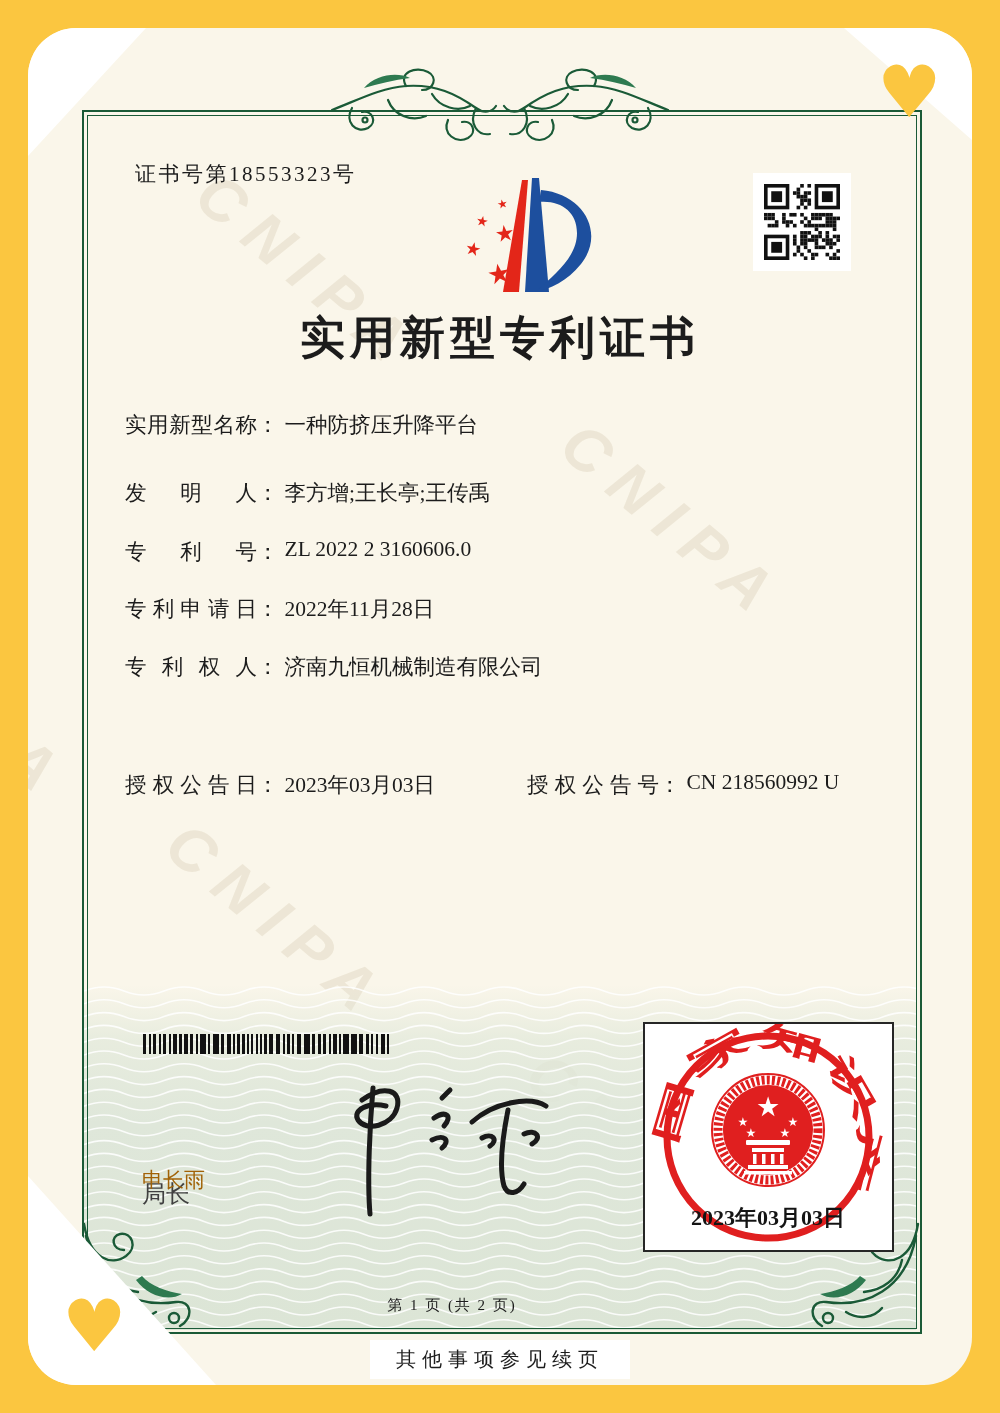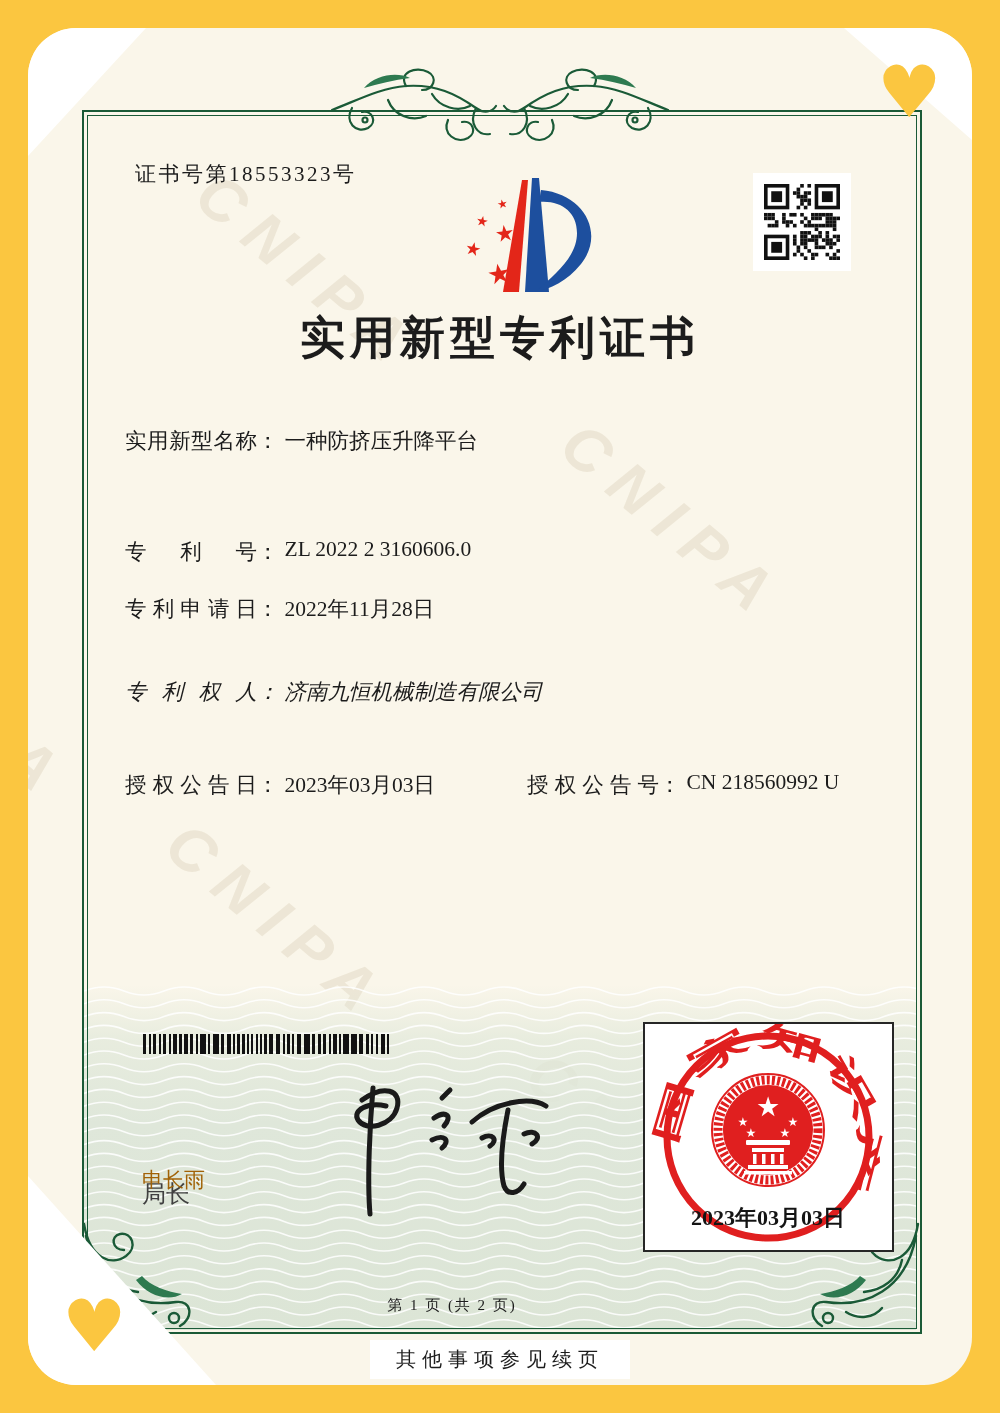--- a/index.html
+++ b/index.html
@@ -29,21 +29,21 @@
   .abs{position:absolute;z-index:4;}
   #certno{left:107px;top:132px;font-size:21px;letter-spacing:2.5px;}
   #logo{left:425px;top:140px;width:175px;height:158px;}
   .star{position:absolute;color:#E32619;font-family:"DejaVu Sans",sans-serif;line-height:1;}
   #qrbox{left:725px;top:145px;width:98px;height:98px;background:#fff;display:flex;align-items:center;justify-content:center;}
   #title{left:0;top:280px;width:944px;text-align:center;font-size:45px;font-weight:bold;letter-spacing:5px;}
   .row{left:97px;font-size:21.5px;white-space:nowrap;}
   .row .lab{display:inline-block;width:132px;text-align:justify;text-align-last:justify;vertical-align:top;}
   .row .colon{vertical-align:top;}
   .row .val{margin-left:6px;vertical-align:top;}
-  .r1{top:382px;margin-top:16px;} .r2{top:450px;} .r3{top:509px;} .r4{top:566px;} .r5{top:649px;font-style:italic;}
+  .r1{top:382px;} .r2{top:450px;} .r3{top:509px;} .r4{top:566px;} .r5{top:624px;}
   .r6{top:682px;} .r6 .val{display:inline-block;width:566px;white-space:normal;line-height:1.5;}
   .r7{top:742px;} .r7 .pair2{margin-left:92px;}
   .para{left:97px;width:766px;font-size:19.5px;line-height:35px;text-align:justify;text-indent:2em;letter-spacing:0.5px;color:#222;}
   #para1{top:790px;} #para2{top:877px;}
   #barcode{left:115px;top:1006px;}
   #sealbox{left:615px;top:994px;width:247px;height:226px;background:#fff;border:2px solid #262626;}
   #director-title{left:114px;top:1150px;font-size:24px;font-family:"Liberation Sans",sans-serif;color:#404040;}
   #director-name{left:114px;top:1138px;font-size:21px;font-family:"Liberation Sans",sans-serif;color:#a16207;}
   #signature{left:268px;top:1052px;}
   #pagenum{left:0;top:1268px;width:848px;text-align:center;font-size:15px;letter-spacing:2px;z-index:4;}
@@ -281,20 +281,23 @@
           <rect x="3.619047619047619" y="54.285714285714285" width="18.095238095238095" height="18.095238095238095" fill="#fff"></rect>
           <rect x="7.238095238095238" y="57.904761904761905" width="10.857142857142858" height="10.857142857142858" fill="#111"></rect>
         </svg>
     </div>
 
     <div class="abs" id="title">实用新型专利证书</div>
 
     <div class="abs row r1">
       <span class="lab">实用新型名称</span><span class="colon">：</span><span class="val">一种防挤压升降平台</span>
     </div>
+    <div class="abs row r2">
+      <span class="lab">发明人</span><span class="colon">：</span><span class="val">李方增;王长亭;王传禹</span>
+    </div>
     <div class="abs row r3">
       <span class="lab">专利号</span><span class="colon">：</span><span class="val">ZL 2022 2 3160606.0</span>
     </div>
     <div class="abs row r4">
       <span class="lab">专利申请日</span><span class="colon">：</span><span class="val">2022年11月28日</span>
     </div>
     <div class="abs row r5">
       <span class="lab">专利权人</span><span class="colon">：</span><span class="val">济南九恒机械制造有限公司</span>
     </div>
     <div class="abs row r7">

